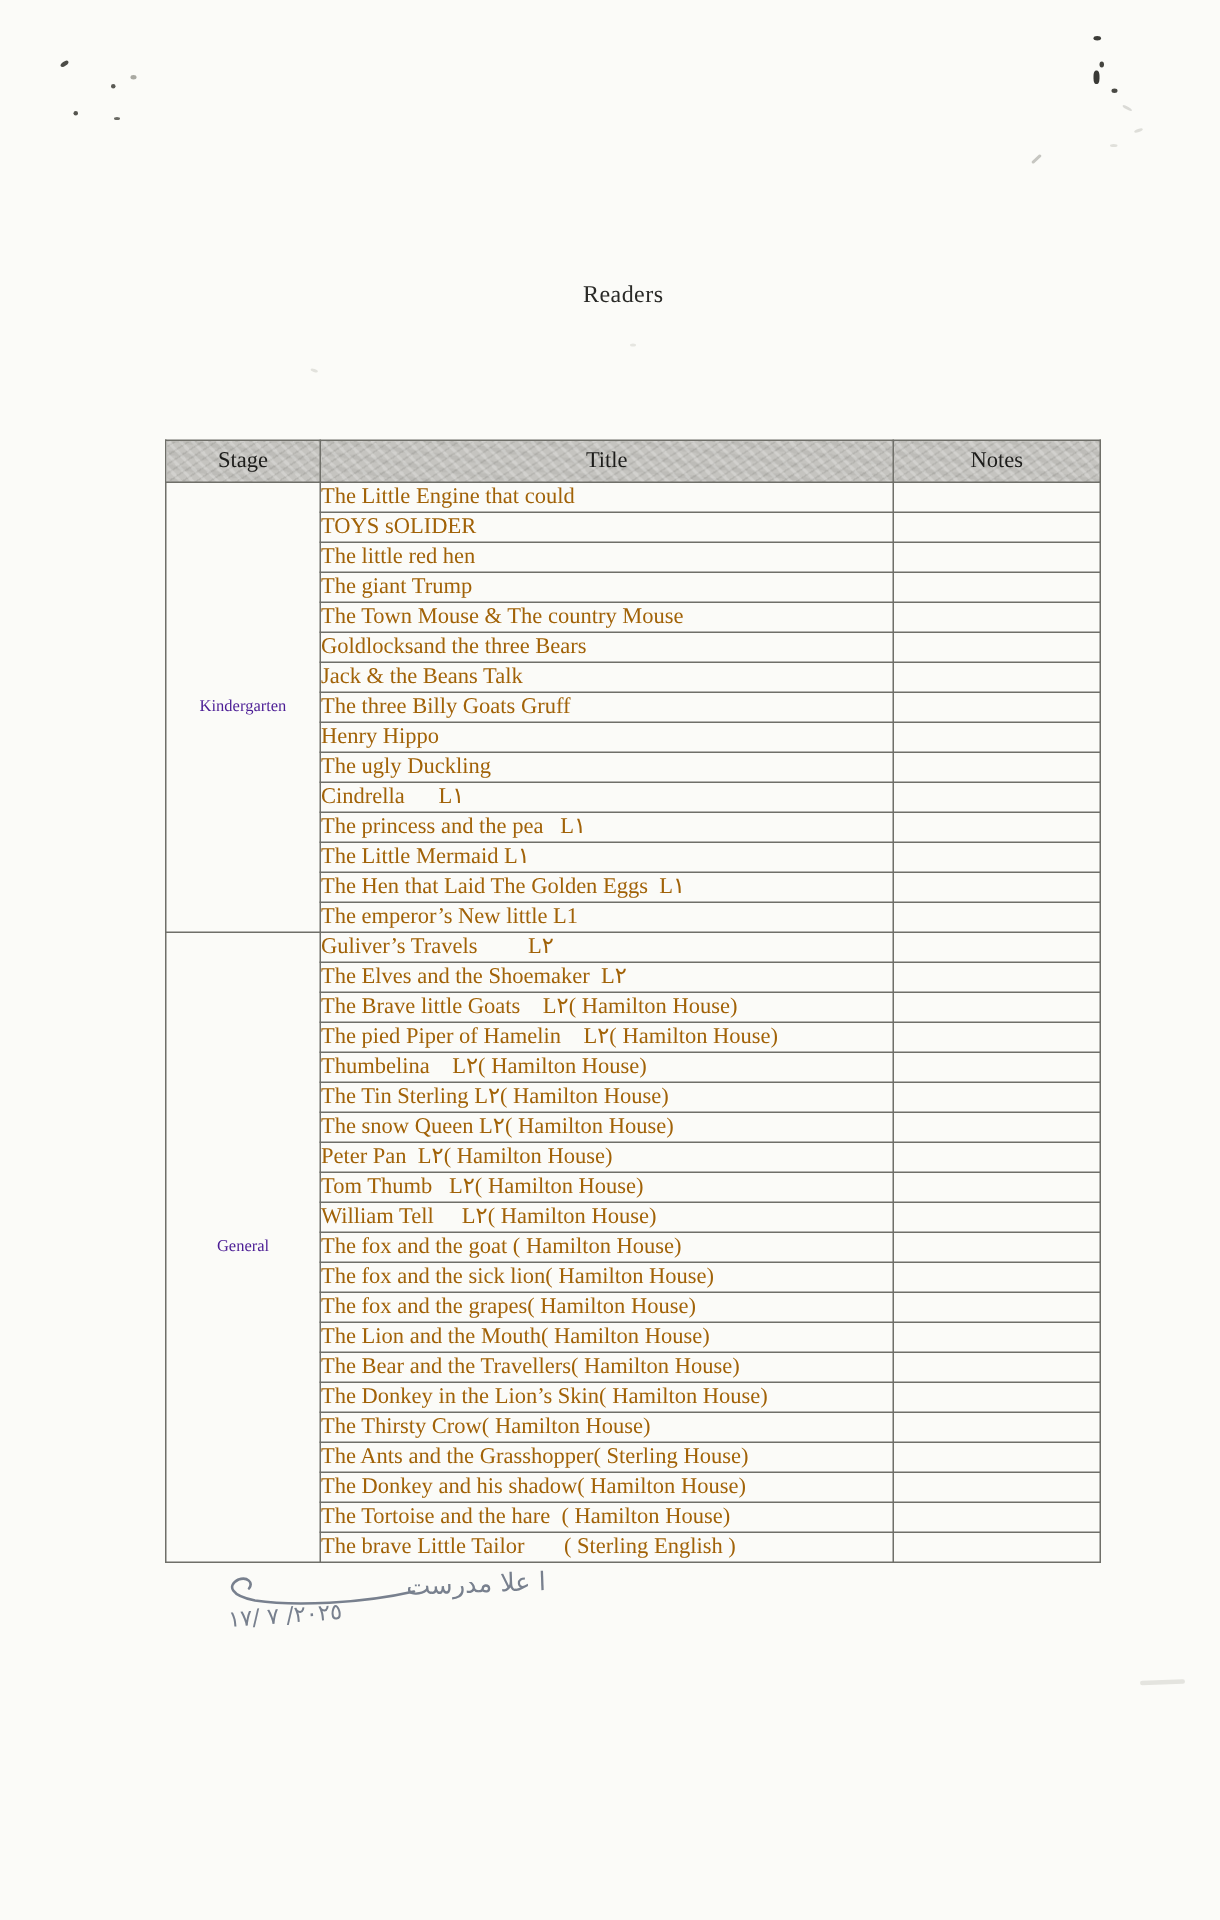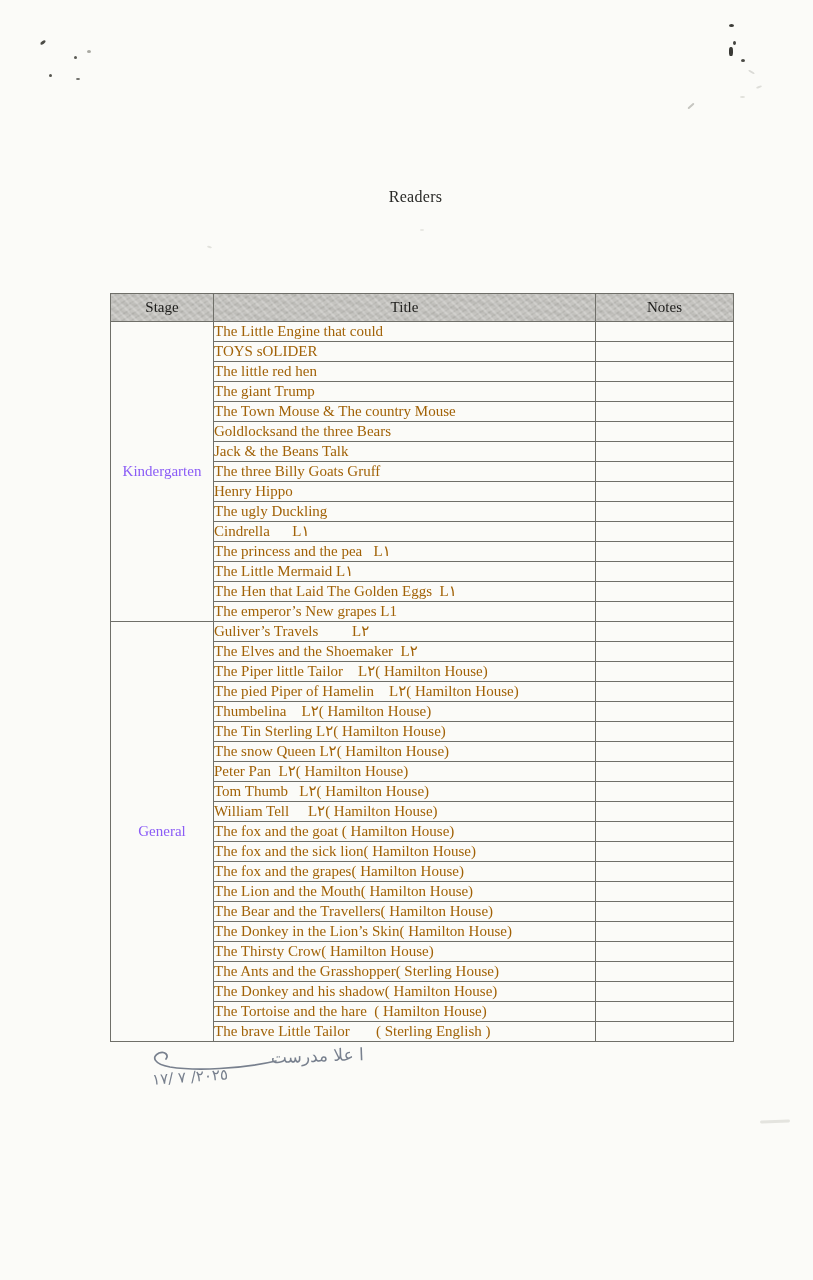--- a/index.html
+++ b/index.html
@@ -46,22 +46,22 @@
     color:#1c1c1a;
     background-color:#c5c4c0;
     background-image:
       repeating-linear-gradient(47deg, rgba(255,255,255,.22) 0 2px, rgba(0,0,0,0) 2px 6px),
       repeating-linear-gradient(-33deg, rgba(86,86,80,.16) 0 1px, rgba(0,0,0,0) 1px 5px),
       repeating-linear-gradient(8deg, rgba(120,120,114,.10) 0 3px, rgba(0,0,0,0) 3px 9px);
   }
   td.stage-cell{
     text-align:center;
     vertical-align:middle;
-    font-size:15px;
-    color:#8b5cf6;
+    font-size:11px;
+    color:#4c1d95;
   }
   td.title-cell{
     padding:0 2px 0 6px;
     white-space:pre;
     color:#a16207;
   }
   td.notes-cell{background:transparent;}
 
   
   .handwriting{
@@ -154,34 +154,34 @@
         </tr>
         <tr>
           <td class="title-cell">The Little Mermaid L١</td>
           <td class="notes-cell"></td>
         </tr>
         <tr>
           <td class="title-cell">The Hen that Laid The Golden Eggs  L١</td>
           <td class="notes-cell"></td>
         </tr>
         <tr>
-          <td class="title-cell">The emperor’s New grapes L1</td>
+          <td class="title-cell">The emperor’s New little L1</td>
           <td class="notes-cell"></td>
         </tr>
         <tr>
           <td class="stage-cell" rowspan="21">General</td>
           <td class="title-cell">Guliver’s Travels         L٢</td>
           <td class="notes-cell"></td>
         </tr>
         <tr>
           <td class="title-cell">The Elves and the Shoemaker  L٢</td>
           <td class="notes-cell"></td>
         </tr>
         <tr>
-          <td class="title-cell">The Piper little Tailor    L٢( Hamilton House)</td>
+          <td class="title-cell">The Brave little Goats    L٢( Hamilton House)</td>
           <td class="notes-cell"></td>
         </tr>
         <tr>
           <td class="title-cell">The pied Piper of Hamelin    L٢( Hamilton House)</td>
           <td class="notes-cell"></td>
         </tr>
         <tr>
           <td class="title-cell">Thumbelina    L٢( Hamilton House)</td>
           <td class="notes-cell"></td>
         </tr>

